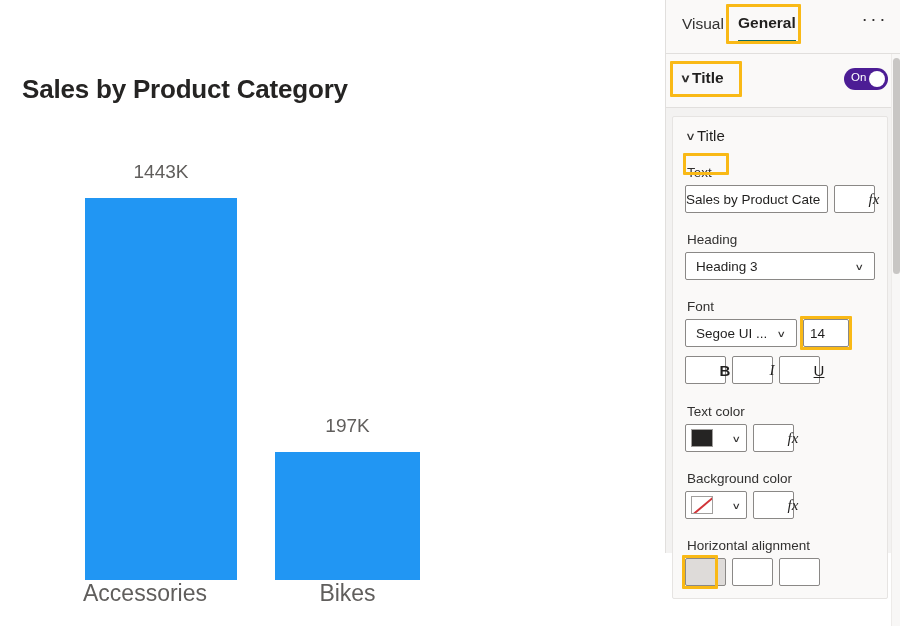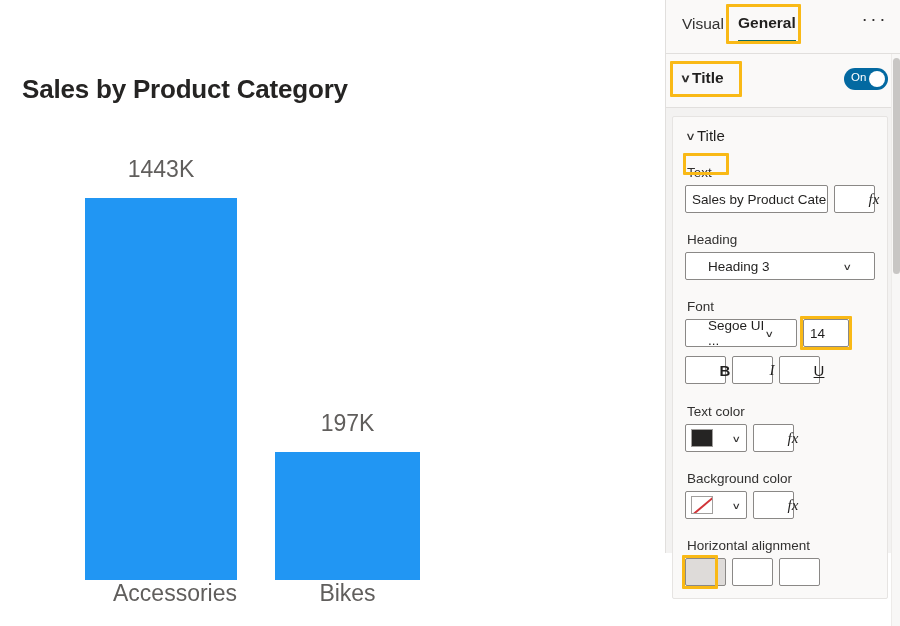--- a/index.html
+++ b/index.html
@@ -56,21 +56,21 @@
     bottom: 0;
     left: 0;
     width: 100%;
     background: #2196f3;
   }
   .bar-value {
     position: absolute;
     left: 0;
     width: 100%;
     text-align: center;
-    font-size: 23px;
+    font-size: 19px;
     color: #605e5c;
     white-space: nowrap;
   }
   .cat-labels {
     position: absolute;
     left: 0;
     top: 580px;
     width: 665px;
     height: 46px;
   }
@@ -164,21 +164,21 @@
     padding: 3px 7px 3px 2px;
     white-space: nowrap;
   }
   .toggle-switch {
     position: absolute;
     right: 12px;
     top: 14px;
     width: 44px;
     height: 22px;
     border-radius: 11px;
-    background: #0369a1;
+    background: #4c1d95;
   }
   .toggle-switch .tg-label {
     position: absolute;
     left: 7px;
     top: 3px;
     font-size: 11.5px;
     color: #ffffff;
   }
   .toggle-switch .knob {
     position: absolute;
@@ -229,35 +229,35 @@
     border-radius: 2px;
     height: 28px;
     display: flex;
     align-items: center;
     font-size: 13.5px;
     color: #201f1e;
     padding-left: 39px;
   }
   .textbox {
     flex: 1 1 auto;
-    padding: 0 6px;
+    padding: 0 0;
     overflow: hidden;
     white-space: nowrap;
   }
   .fx-btn {
     width: 30px;
     justify-content: center;
     font-style: italic;
     font-family: "Liberation Serif", serif;
     font-size: 15px;
     flex: 0 0 30px;
   }
   .select {
     flex: 1 1 auto;
-    padding: 0 22px;
+    padding: 0 10px;
     justify-content: space-between;
   }
   .chev {
     display: inline-block;
     font-size: 13px;
     transform: scaleY(0.7);
     color: #323130;
   }
   .font-select { flex: 0 0 112px; }
   .size-box {
@@ -376,21 +376,21 @@
       </div>
 
       <div class="bar-group" style="left:275px;width:145px;">
         <div class="bar-value" style="bottom:143px;">197K</div>
         <div class="bar-rect" style="height:128px;"></div>
       </div>
 
     </div>
 
     <div class="cat-labels">
-      <div class="cat-label" style="left:99px;width:152px;">Accessories</div>
+      <div class="cat-label" style="left:69px;width:152px;">Accessories</div>
       <div class="cat-label" style="left:275px;width:145px;">Bikes</div>
     </div>
   </div>
 
   <div class="panel">
 
     <div class="panel-tabs">
       <div class="tab visual">Visual</div>
       <div class="tab general">
         <span>General</span>

